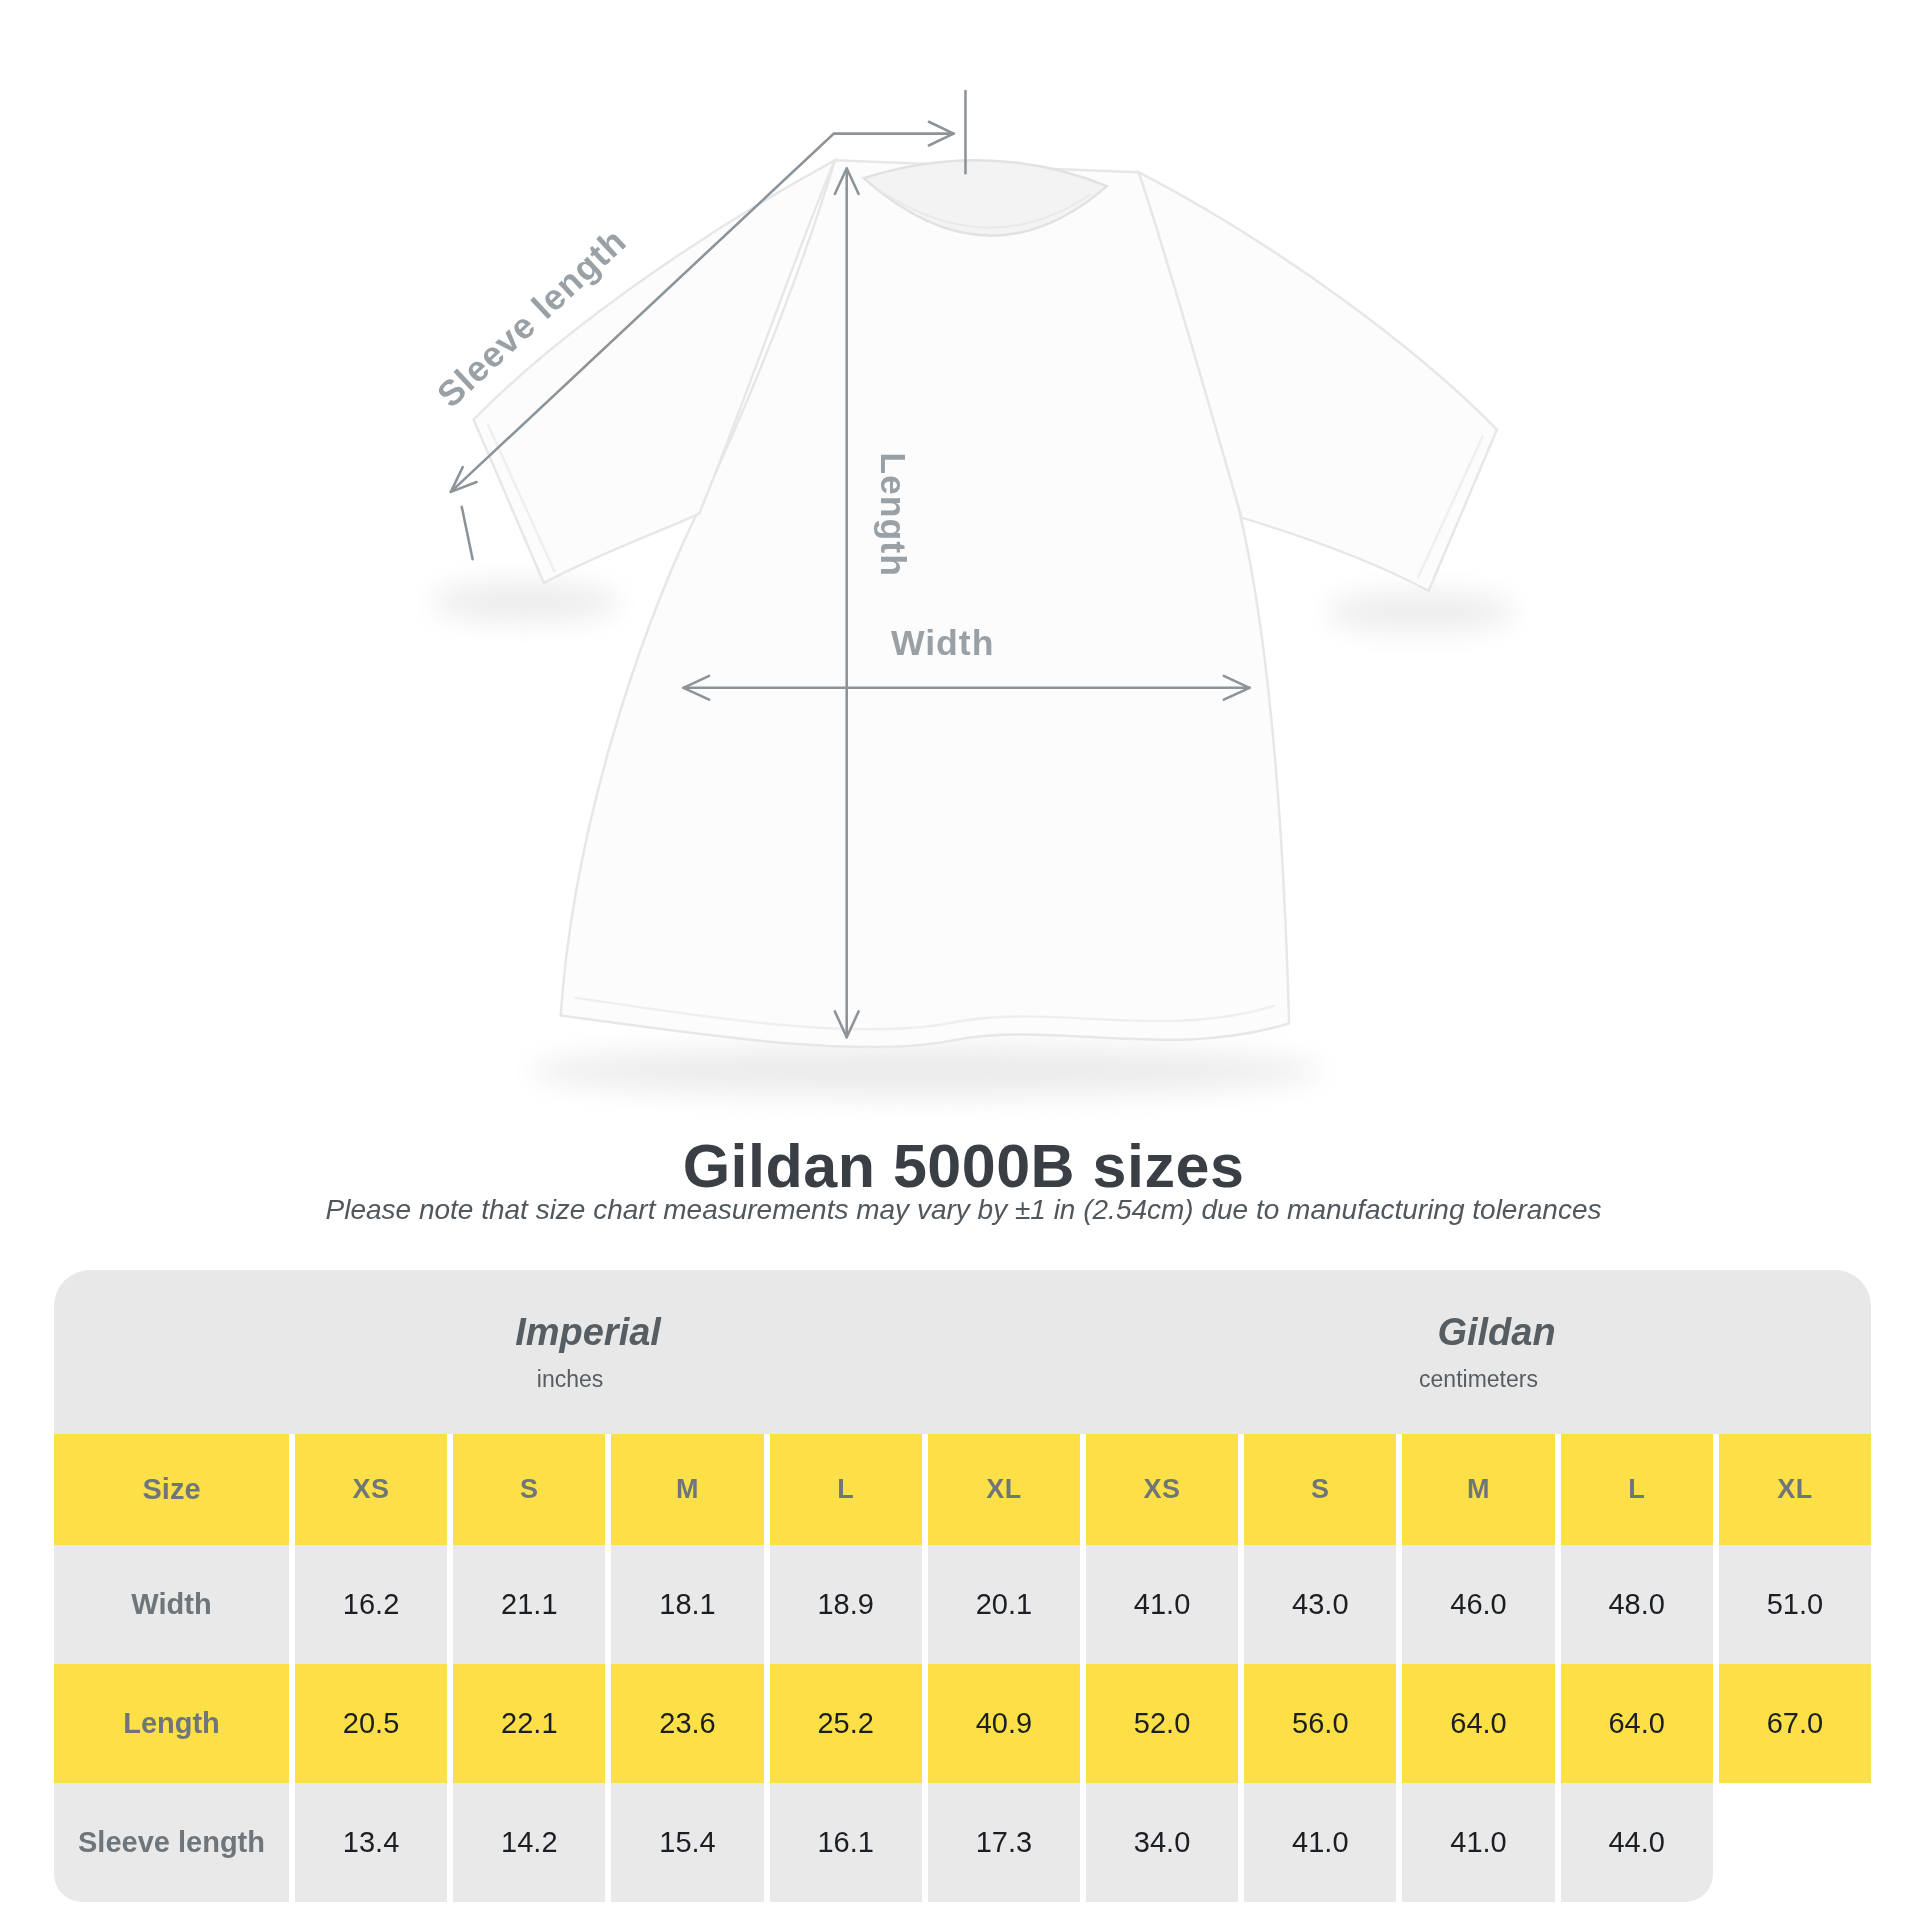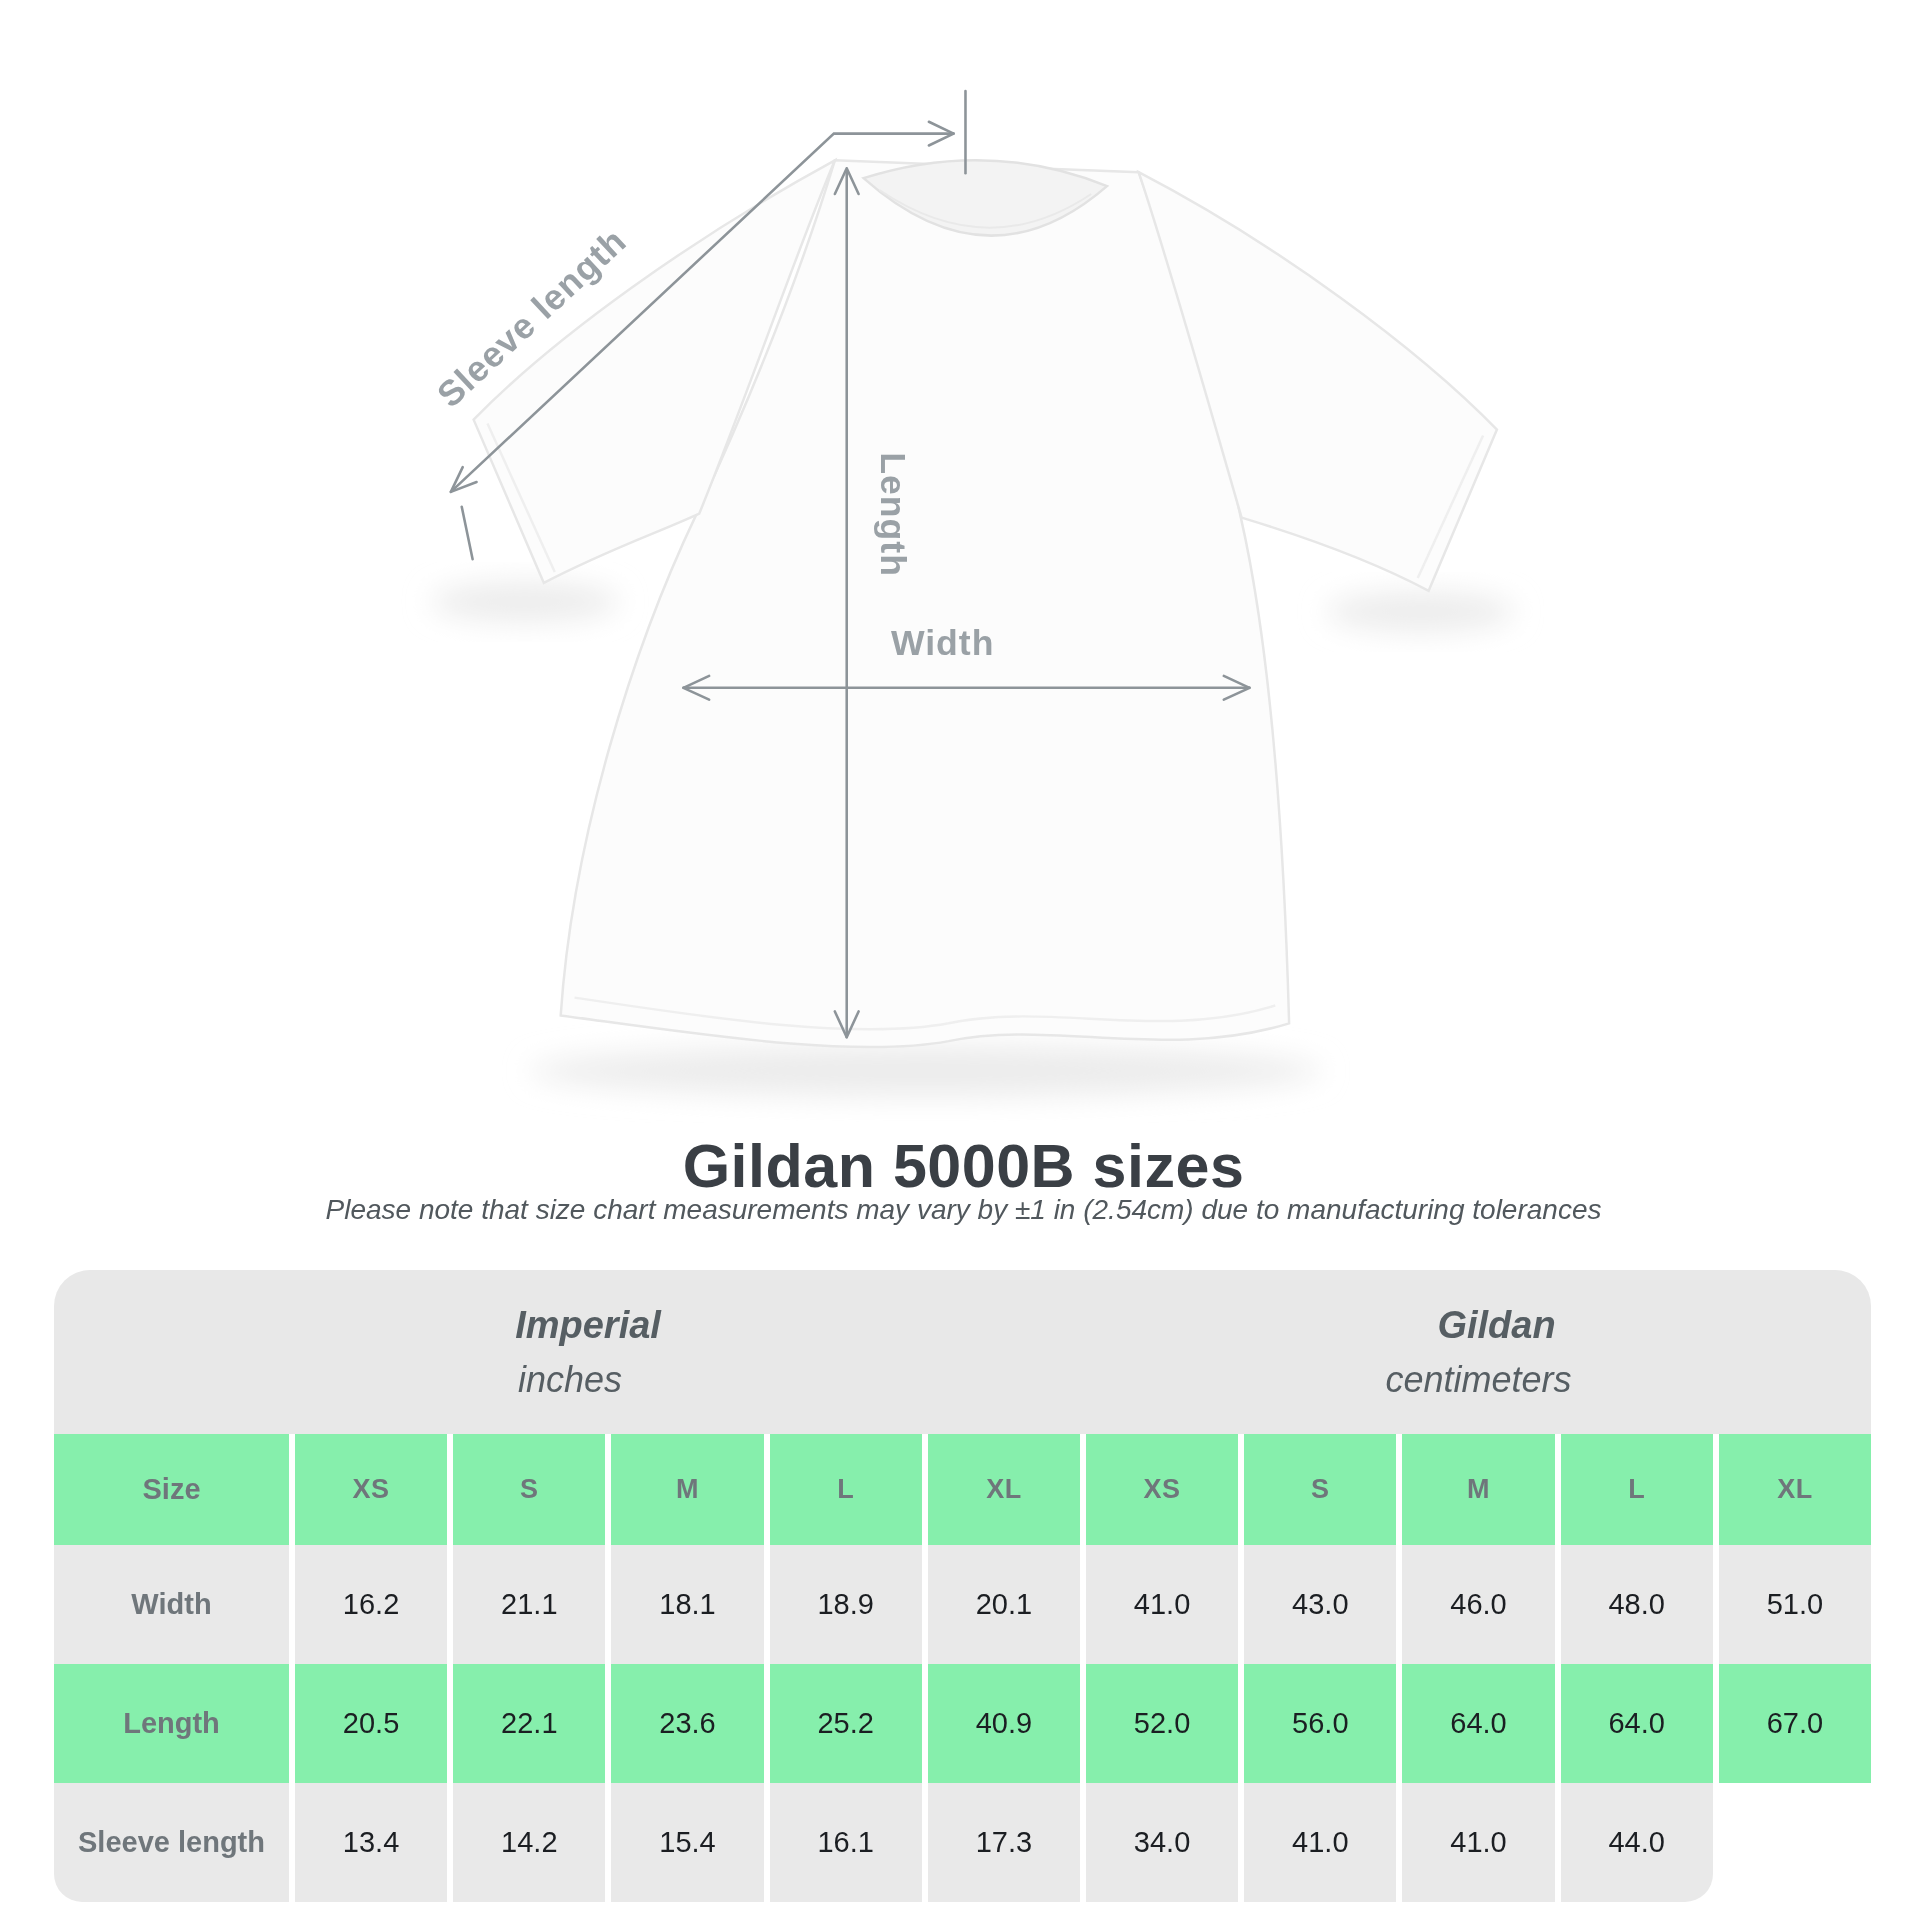--- a/index.html
+++ b/index.html
@@ -39,26 +39,26 @@
     position:relative; height:164px; background:var(--table-band);
     border-radius:36px 36px 0 0;
   }
   .unit-group{
     position:absolute; top:50%; transform:translate(-50%,-50%);
     text-align:center; color:var(--unit-text); white-space:nowrap;
   }
   .unit-group.imperial{left:28.4%;}
   .unit-group.metric{left:78.4%;}
   .unit-name{font-size:38px; font-weight:bold; font-style:italic; margin-bottom:12px;margin-left:36px;}
-  .unit-sub{font-size:36px; font-style:italic;}
+  .unit-sub{font-size:23px; }
   .trow{display:grid; grid-template-columns:235px repeat(10,1fr); column-gap:6px;}
   .trow.hrow{height:111px;}
   .trow.drow{height:119px;}
   .cell{display:flex; align-items:center; justify-content:center;}
-  .trow.white .cell{background:#86efac;}
+  .trow.white .cell{background:#fde047;}
   .trow.gray .cell{background:var(--row-gray);}
   .trow.last .cell:first-child{border-radius:0 0 0 28px;}
   .trow.last .cell:last-child{border-radius:0 0 28px 0;}
   .cell.rowlabel{font-weight:bold; font-size:29px; color:var(--label-text);}
   .cell.sizehead{font-weight:bold; font-size:27px; color:var(--label-text); letter-spacing:0.5px;}
   .cell.num{font-size:29px; color:var(--number-text);}
 </style>
 </head>
 <body>
 

